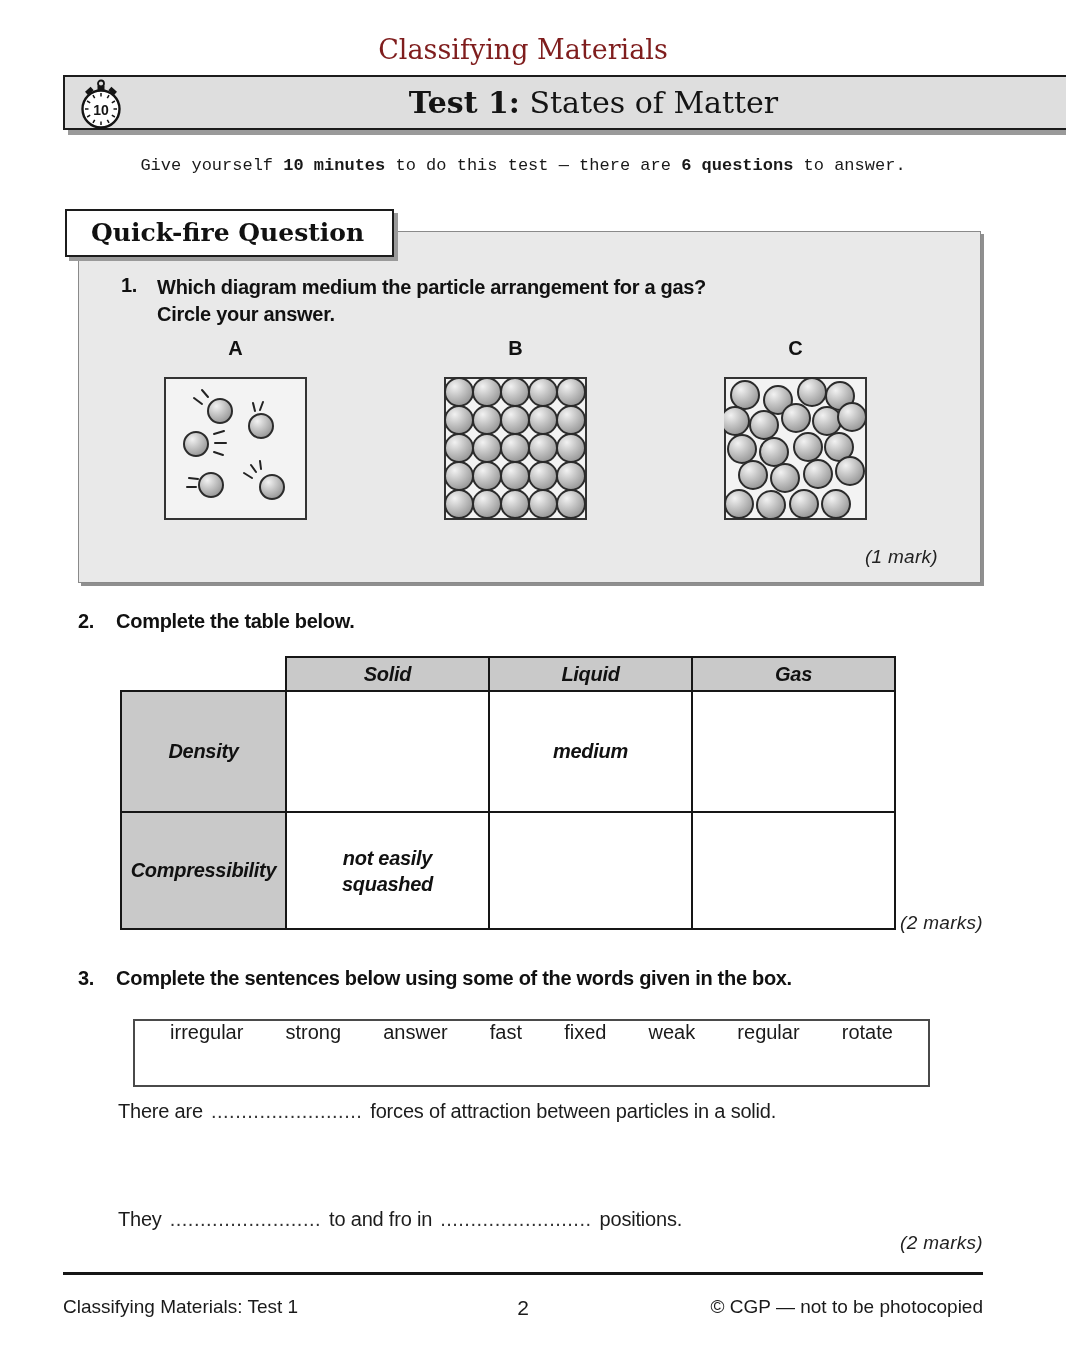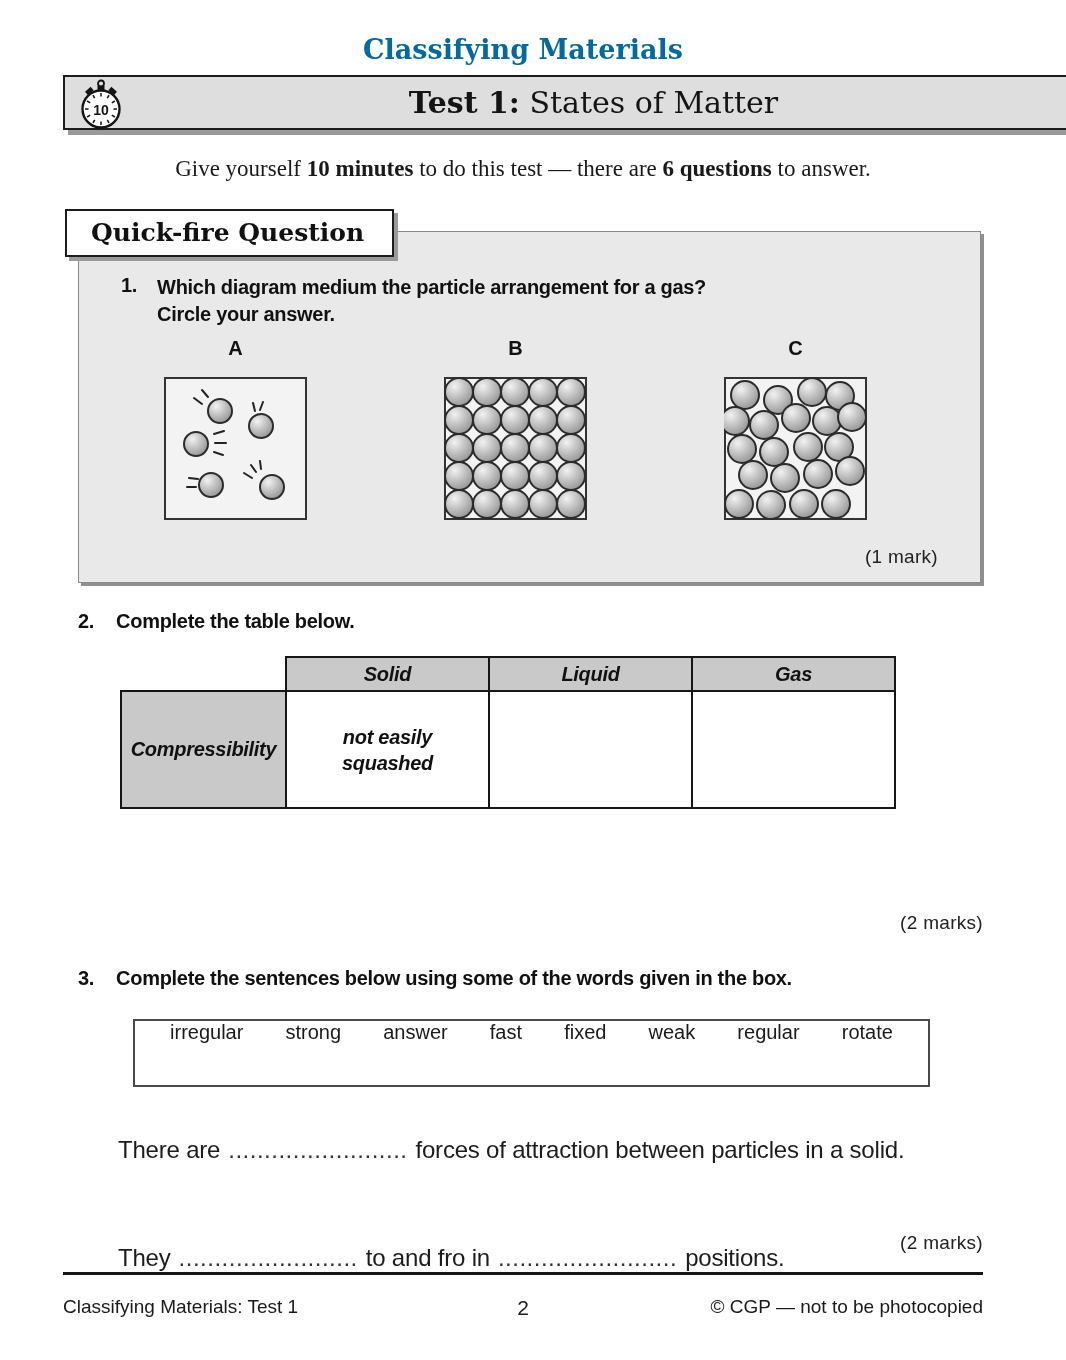--- a/index.html
+++ b/index.html
@@ -11,40 +11,40 @@
     height: 1360px;
     background: #ffffff;
     overflow: hidden;
   }
 
   
   .page-title {
     position: absolute; left: 63px; top: 34px; width: 920px;
     text-align: center;
     font-family: "DejaVu Serif", serif;
-    font-weight: 700; font-size: 27px; color: #0369a1;
+    font-weight: 400; font-size: 27px; color: #7f1d1d;
   }
   .banner {
     position: absolute; left: 63px; top: 75px; width: 1061px; height: 55px;
     background: #dedede;
     border: 2px solid #1c1c1c;
     box-shadow: 5px 5px 0 #9a9a9a;
   }
   .banner-title {
     position: absolute; inset: 0;
     text-align: center; line-height: 51px;
     font-family: "DejaVu Serif", serif; font-size: 30px; color: #141414;
   }
   .banner-title .b { font-weight: bold; margin-top: 40px; }
   .stopwatch { position: absolute; left: 13px; top: 2px; }
 
   .instruction {
     position: absolute; left: 63px; top: 156px; width: 920px;
     text-align: center;
-    font-family: Liberation Serif, serif; font-size: 23px; color: #191919;
+    font-family: Liberation Mono, monospace; font-size: 17px; color: #191919;
   }
   .instruction .b { font-weight: bold; }
 
   
   .qf-label {
     position: absolute; left: 65px; top: 209px; z-index: 3;
     background: #ffffff; border: 2px solid #1c1c1c;
     box-shadow: 4px 4px 0 #9a9a9a;
     padding: 7px 28px 8px 24px;
     font-family: "DejaVu Serif", serif; font-weight: bold; font-size: 25px;
@@ -61,21 +61,21 @@
     font-weight: bold; font-size: 20px; letter-spacing: -0.3px;
   }
   .q1 .qtext { line-height: 27px; }
   .option-label {
     position: absolute; top: 105px; width: 143px; text-align: center;
     font-weight: bold; font-size: 20px;
   }
   .diagram { position: absolute; top: 145px; width: 143px; height: 143px; }
   .pos-a { left: 85px; } .pos-b { left: 365px; } .pos-c { left: 645px; }
   .mark-note {
-    font-size: 19px; color: #222;
+    font-style: italic; font-size: 19px; color: #222;
     font-family: "Liberation Sans", sans-serif; letter-spacing: 0.3px;
   }
   .qf-mark { position: absolute; right: 42px; bottom: 14px; }
 
   
   .q-head {
     position: absolute; display: flex; gap: 22px;
     font-weight: bold; font-size: 20px; letter-spacing: -0.3px;
   }
   .q2-head { left: 78px; top: 610px; }
@@ -96,21 +96,21 @@
   
   .q3-head { left: 78px; top: 967px; }
   .word-box {
     position: absolute; left: 133px; top: 1019px; width: 797px; height: 68px;
     background: #ffffff; border: 2px solid #4a4a4a;
     display: flex; align-items: flex-start; justify-content: space-around;
     font-size: 20px; color: #1a1a1a; padding: 0 14px;
   }
   .sentence {
     position: absolute; left: 118px; width: 820px;
-    font-size: 24px; color: #1c1c1c; letter-spacing: -0.2px; margin-top: 36px;
+    font-size: 20px; color: #1c1c1c; letter-spacing: -0.2px;
   }
   .s1 { top: 1100px; } .s2 { top: 1154px; } .s3 { top: 1208px; }
   .blank { padding: 0 8px; letter-spacing: 0.5px; color: #333; }
   .q3-mark { position: absolute; right: 83px; top: 1232px; }
 
   
   .footer-rule { position: absolute; left: 63px; top: 1272px; width: 920px; height: 3px; background: #161616; }
   .footer { position: absolute; left: 63px; top: 1296px; width: 920px; font-size: 19px; color: #1a1a1a; }
   .footer .fl { position: absolute; left: 0; }
   .footer .fc { position: absolute; left: 0; width: 100%; text-align: center; font-size: 21px; }
@@ -271,20 +271,26 @@
         <col style="width:203px">
         <col style="width:203px">
       </colgroup>
     <tbody>
         <tr style="height:34px">
       <td class="corner"></td>
       <td class="hdr">Solid</td>
       <td class="hdr">Liquid</td>
       <td class="hdr">Gas</td>
     </tr>
+    <tr style="height:121px">
+      <td class="rowlbl">Density</td>
+      <td></td>
+      <td>medium</td>
+      <td></td>
+    </tr>
     <tr style="height:117px">
       <td class="rowlbl">Compressibility</td>
       <td>
             <div class="force-wrap">not easily squashed</div>
           </td>
       <td></td>
       <td></td>
     </tr>
   </tbody>
     </table>

